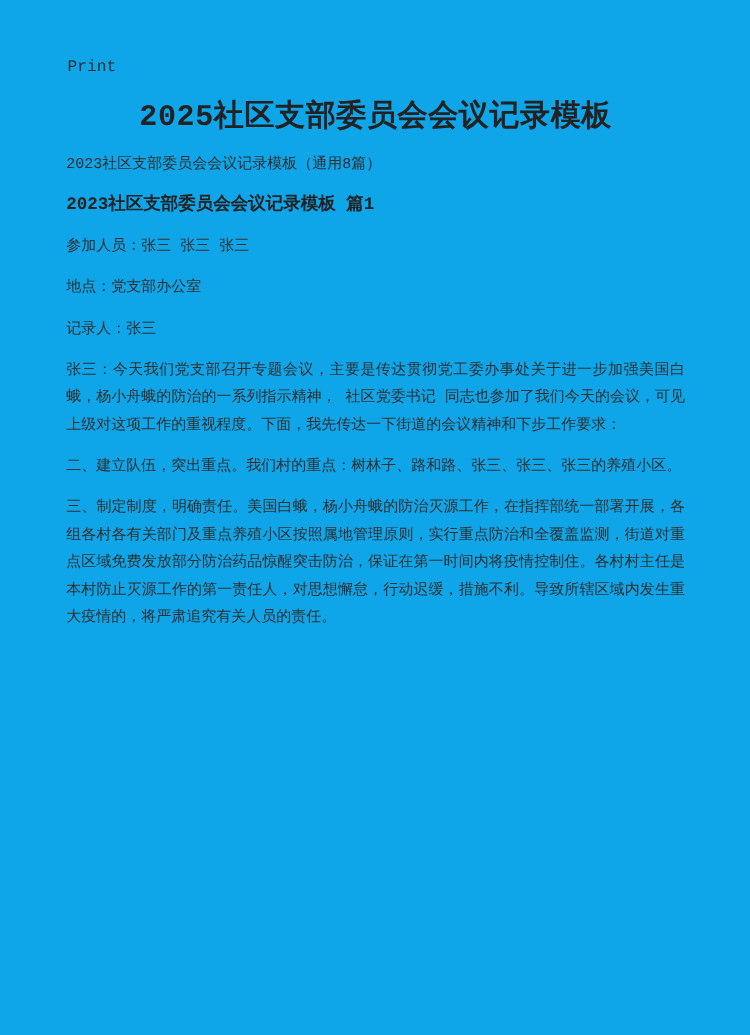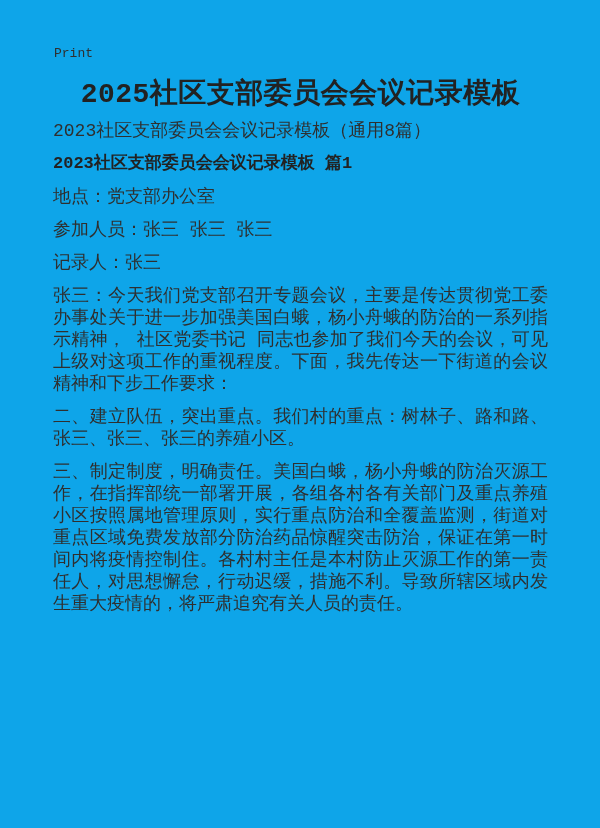--- a/index.html
+++ b/index.html
@@ -20,63 +20,63 @@
   }
   .print-link {
     font-size: 13px;
     line-height: 16px;
     color: #2f2f2f;
     margin: 0 0 12px 1px;
     display: inline-block;
     cursor: pointer;
   }
   .doc-title {
-    font-size: 28px;
+    font-size: 24px;
     font-weight: bold;
     line-height: 26px;
     text-align: center;
     color: #222222;
     margin: 8px 0 12px 0;
     letter-spacing: 0.5px;
   }
   .content p {
-    font-size: 18px;
+    font-size: 12px;
     line-height: 22px;
     margin: 11px 0;
     text-align: justify;
     word-break: break-all;
   }
   .content p.subtitle {
     margin-top: 4px;
   }
   .content p.section-heading {
     font-weight: bold;
-    font-size: 17px;
+    font-size: 14px;
     color: #222222;
   }
 </style>
 </head>
 <body>
 
 <div class="page">
 
   <span class="print-link">Print</span>
 
   <h1 class="doc-title">2025社区支部委员会会议记录模板</h1>
 
   <div class="content">
 
     <p class="subtitle">2023社区支部委员会会议记录模板（通用8篇）</p>
 
     <p class="section-heading">2023社区支部委员会会议记录模板 篇1</p>
 
 
+    <p>参加人员：张三 张三 张三</p>
+
     <p>地点：党支部办公室</p>
-
-    <p>参加人员：张三 张三 张三</p>
 
 
     <p>记录人：张三</p>
 
 
     <p>张三：今天我们党支部召开专题会议，主要是传达贯彻党工委办事处关于进一步加强美国白蛾，杨小舟蛾的防治的一系列指示精神， 社区党委书记 同志也参加了我们今天的会议，可见上级对这项工作的重视程度。下面，我先传达一下街道的会议精神和下步工作要求：</p>
 
 
     <p>二、建立队伍，突出重点。我们村的重点：树林子、路和路、张三、张三、张三的养殖小区。</p>
 

